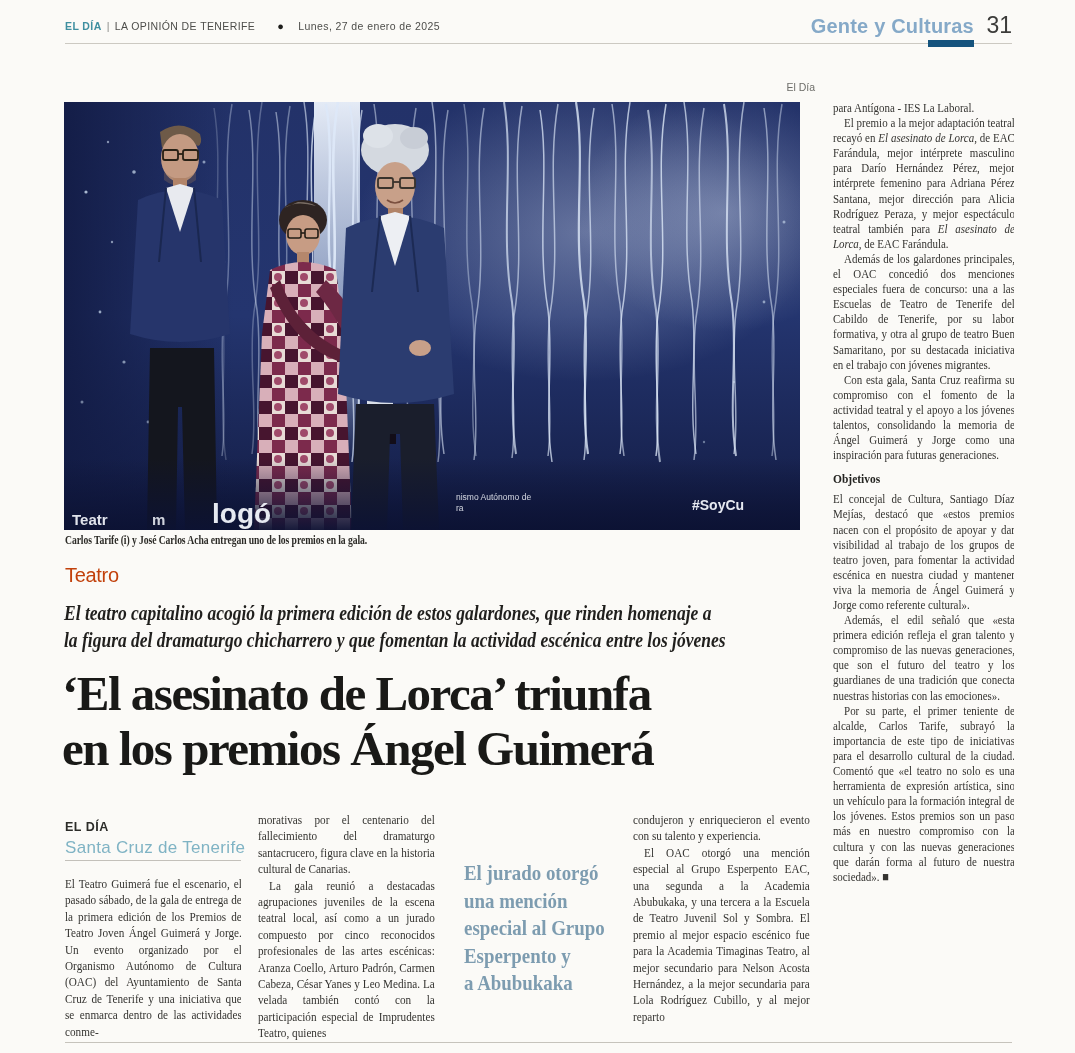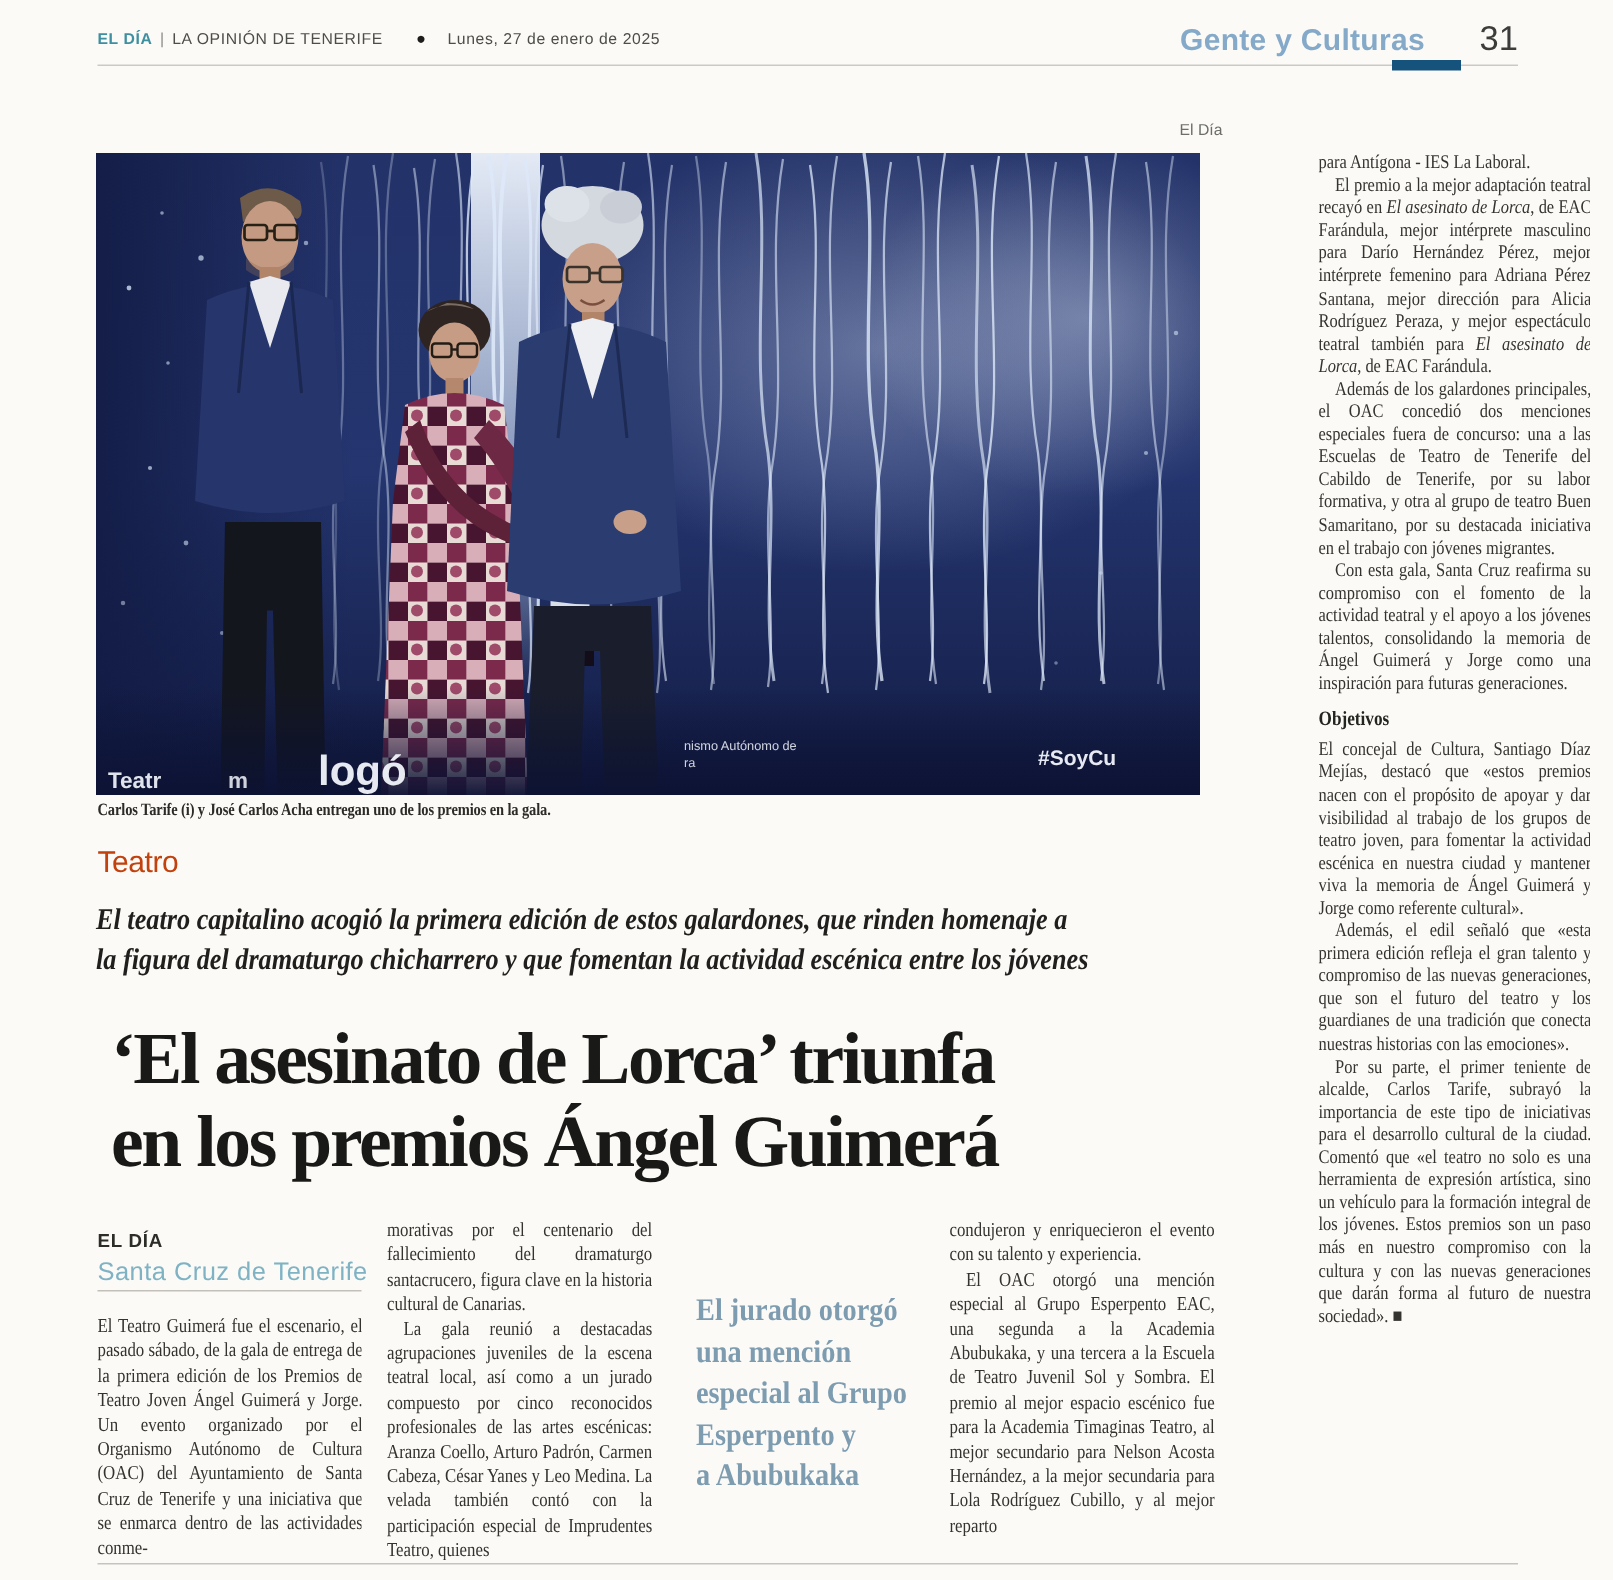--- a/index.html
+++ b/index.html
@@ -12,21 +12,21 @@
 
   
   #masthead-left{position:absolute;left:65px;top:20px;font-family:"Liberation Sans",sans-serif;
     font-size:10.5px;color:#4d4d4a;letter-spacing:.4px;white-space:nowrap;}
   #masthead-left .brand{color:#3e8fa0;font-weight:bold;}
   #masthead-left .sep{color:#8a8a86;margin:0 5px;}
   #masthead-left .bullet{color:#1d1d1b;margin:0 14px 0 22px;font-size:11px;}
   #masthead-right{position:absolute;right:63px;top:12px;white-space:nowrap;
     font-family:"Liberation Sans",sans-serif;}
   #masthead-right .section{font-size:20px;font-weight:bold;color:#85a9c8;letter-spacing:.2px;margin-top:25px;}
-  #masthead-right .pagenum{font-size:23px;color:#3c3c3a;font-weight:400;margin-left:32px;}
+  #masthead-right .pagenum{font-size:23px;color:#3c3c3a;font-weight:400;margin-left:8px;}
   #header-rule{position:absolute;left:65px;width:947px;top:43px;height:1px;background:#ccc9c2;}
   #header-accent{position:absolute;left:928px;top:40px;width:46px;height:7px;background:#15537d;}
 
   
   #photo-credit{position:absolute;left:640px;top:81px;width:175px;text-align:right;
     font-family:"Liberation Sans",sans-serif;font-size:10.5px;color:#6d6d69;}
   #photo{position:absolute;left:64px;top:102px;width:736px;height:428px;}
   #photo svg{display:block;}
   #photo-caption{position:absolute;left:65px;top:534px;width:560px;
     font-size:11.5px;font-weight:bold;color:#2c2b27;letter-spacing:-.1px;
@@ -45,21 +45,21 @@
   #byline{position:absolute;left:65px;top:820px;font-family:"Liberation Sans",sans-serif;}
   #byline .author{font-size:12.5px;font-weight:bold;color:#2c2c29;letter-spacing:.5px;}
   #byline .place{font-size:17px;color:#7fb3c4;letter-spacing:.3px;margin-top:4px;}
   #byline-rule{position:absolute;left:65px;top:860px;width:176px;height:1px;background:#c3c0ba;}
 
   
   .abscol{position:absolute;overflow:hidden;}
   #col1{left:65px;top:876px;width:176px;height:166px;}
   #col2{left:258px;top:812px;width:178px;height:230px;}
   #col4{left:633px;top:812px;width:178px;height:230px;}
-  #rightcol{left:879px;top:101px;width:181px;height:936px;}
+  #rightcol{left:833px;top:101px;width:181px;height:936px;}
   .colscale{transform:scaleX(.85);transform-origin:0 0;text-align:justify;color:#343330;}
   #col1 .colscale,#col2 .colscale,#col4 .colscale{width:208px;font-size:13.2px;line-height:16.4px;}
   #rightcol .colscale{width:214px;font-size:12.9px;line-height:15.1px;}
   .colscale p{margin:0;text-indent:13px;}
   .colscale [data-bind-list] > p:first-child{text-indent:13px;}
   .colscale [data-bind-list].no-first-indent > p:first-child{text-indent:0;}
   .colscale em{font-style:italic;}
   #rightcol h3{margin:8px 0 6px;font-size:13.5px;color:#242421;font-weight:bold;text-indent:0;}
   #rightcol h3 + [data-bind-list] > p:first-child{text-indent:0;}
 
@@ -260,21 +260,21 @@
   </svg>
 </div>
 
 <div id="photo-caption" data-bind="photo.caption">Carlos Tarife (i) y José Carlos Acha entregan uno de los premios en la gala.</div>
 
 <div id="kicker" data-bind="article.kicker">Teatro</div>
 <div id="standfirst" data-bind-list="article.standfirst_lines">
     <div>El teatro capitalino acogió la primera edición de estos galardones, que rinden homenaje a</div>
     <div>la figura del dramaturgo chicharrero y que fomentan la actividad escénica entre los jóvenes</div>
   </div>
-<h1 id="headline" data-bind-list="article.headline_lines" style="margin:12px;">
+<h1 id="headline" data-bind-list="article.headline_lines" style="margin:0;">
     <div>‘El asesinato de Lorca’ triunfa</div>
     <div>en los premios Ángel Guimerá</div>
   </h1>
 
 <div id="byline">
   <div class="author" data-bind="article.byline.author">EL DÍA</div>
   <div class="place" data-bind="article.byline.location">Santa Cruz de Tenerife</div>
 </div>
 <div id="byline-rule"></div>
 

